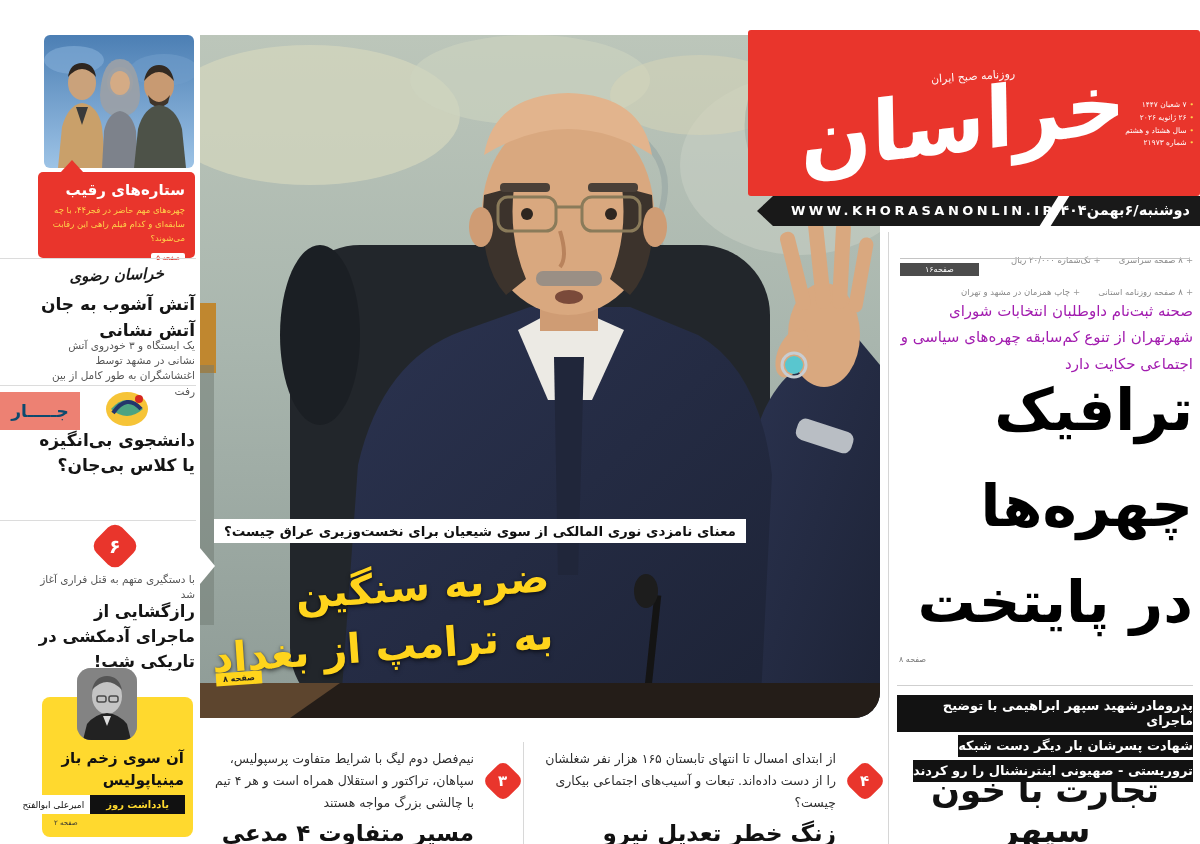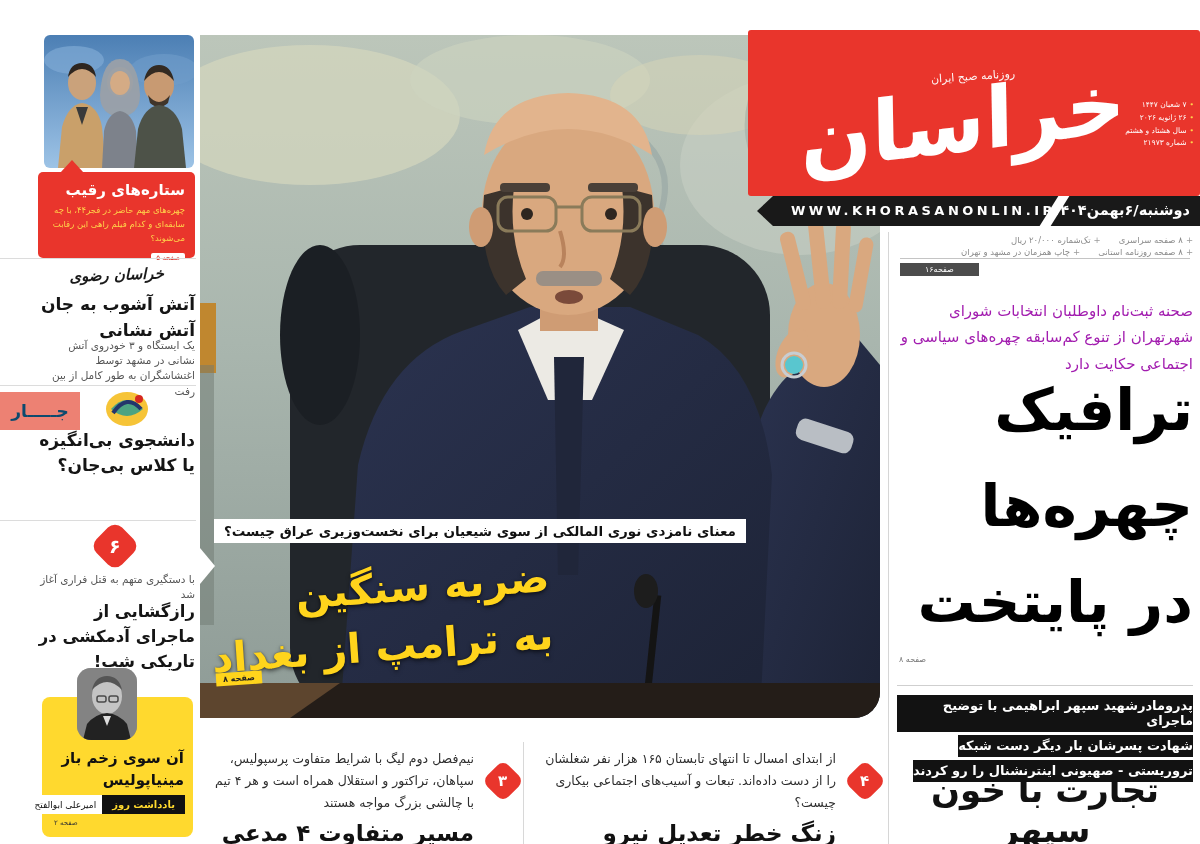--- a/index.html
+++ b/index.html
@@ -20,21 +20,21 @@
   .datebar{left:757px;top:196px;width:443px;height:30px;background:#191919;
         clip-path:polygon(16px 0,100% 0,100% 100%,16px 100%,0 50%);}
   .site-url{left:34px;top:7px;color:#fff;font-size:13px;font-weight:bold;letter-spacing:3.5px;}
   .date-slash{left:292px;top:-5px;width:11px;height:40px;background:#fff;transform:skewX(-32deg);}
   .date-text{right:10px;top:6px;color:#fff;font-size:14.5px;font-weight:bold;direction:rtl;}
 
   
   .vrule-right{left:888px;top:232px;width:1px;height:612px;background:#d6d6d6;}
   .pubinfo{left:897px;top:234px;width:296px;font-size:8.5px;color:#8a8a8a;direction:rtl;line-height:1.45;}
   .pubinfo .row{display:flex;gap:18px;}
-  .pubinfo .cell{white-space:nowrap;}
+  .pubinfo .cell{white-space:nowrap;margin-top:20px;}
   .pubinfo .plus{color:#9a9a9a;margin-left:3px;}
   .pubinfo-rule{left:900px;top:258px;width:290px;height:1px;background:#c4c4c4;}
   .pages-badge{left:900px;top:263px;background:#4c4c4c;color:#fff;font-size:8px;padding:2px 25px;}
   .lead-kicker{left:897px;top:298px;width:296px;font-size:15px;color:#a21caf;line-height:1.75;}
   .lead-headline{left:897px;top:362px;width:296px;font-weight:bold;color:#000;}
   .lead-headline .hl{font-size:58px;line-height:96px;white-space:nowrap;}
   .lead-pageref{left:899px;top:655px;font-size:8px;color:#777;}
   .hrule-right{left:897px;top:685px;width:296px;height:1px;background:#cfcfcf;}
   .sepehr-kicker{left:897px;top:695px;width:296px;direction:rtl;text-align:right;}
   .sepehr-kicker .bar{display:inline-block;background:#121212;color:#fff;font-size:13px;
@@ -66,21 +66,21 @@
   .pin span{transform:rotate(-45deg);color:#fff;font-weight:bold;}
   .pin6{left:97px;top:528px;width:36px;height:36px;border-radius:10px;}
   .pin6 span{font-size:19px;}
   .murder-kicker{left:38px;top:572px;width:157px;font-size:10.5px;color:#555;line-height:1.45;}
   .murder-headline{left:38px;top:600px;width:157px;font-size:16.5px;font-weight:bold;color:#151515;line-height:1.5;}
   .notebox{left:42px;top:697px;width:151px;height:140px;background:#ffd92e;border-radius:8px;}
   .note-portrait{left:77px;top:668px;width:60px;height:72px;border-radius:14px;overflow:hidden;}
   .note-headline{left:54px;top:748px;width:130px;font-size:15px;font-weight:bold;color:#111;line-height:1.45;}
   .note-bar{left:54px;top:795px;width:131px;height:19px;display:flex;direction:rtl;}
   .note-tag{background:#111;color:#ffd92e;font-size:10px;font-weight:bold;display:flex;
-        align-items:center;padding:0 10px;white-space:nowrap;}
+        align-items:center;padding:0 16px;white-space:nowrap;}
   .note-author{background:#fff;color:#111;font-size:9px;display:flex;align-items:center;
         padding:0 6px;white-space:nowrap;}
   .note-page{left:54px;top:819px;font-size:7px;color:#333;}
 
   
   .mainphoto{left:200px;top:35px;width:680px;height:683px;overflow:hidden;border-bottom-right-radius:26px;}
   .main-caption{left:214px;top:519px;background:#fff;color:#111;font-size:13.5px;font-weight:bold;
         padding:4px 10px;white-space:nowrap;}
   .main-headline{left:205px;top:548px;width:342px;direction:rtl;text-align:right;color:#ffd41c;
         font-size:41px;font-weight:bold;line-height:1.42;transform:rotate(-4deg);

